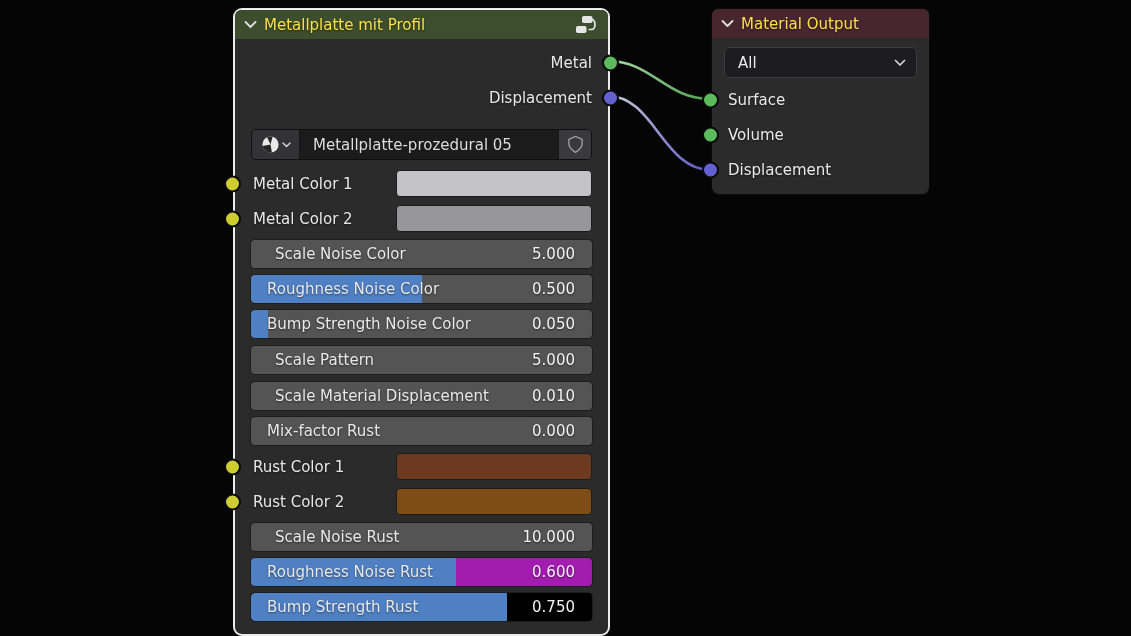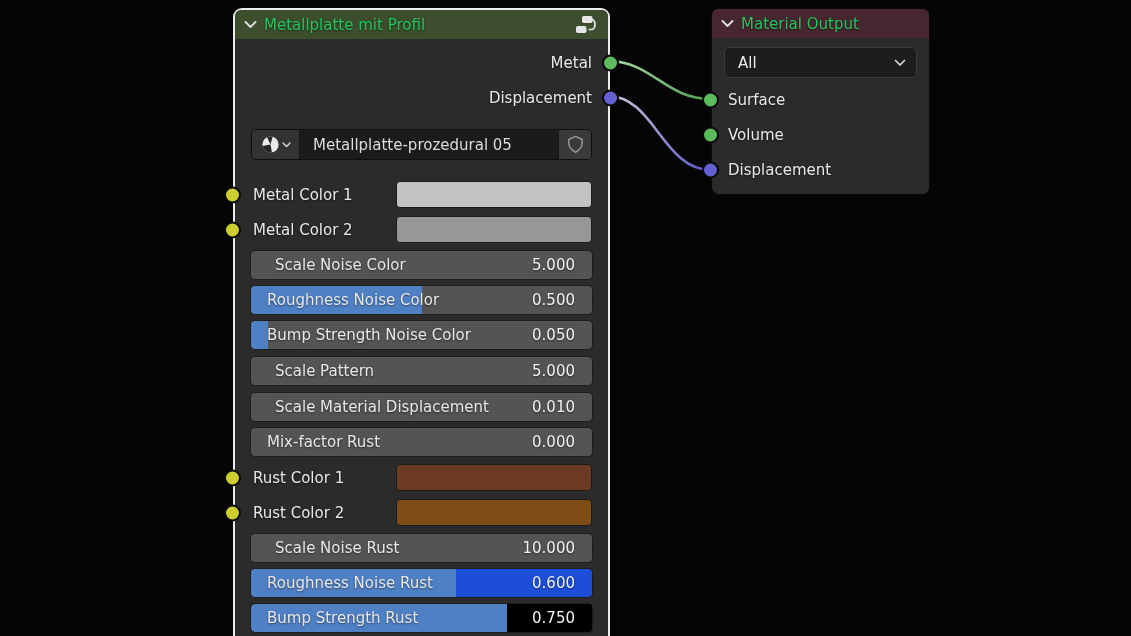--- a/index.html
+++ b/index.html
@@ -11,21 +11,21 @@
   .wires path{pointer-events:stroke;}
 
   .node{position:absolute;box-sizing:border-box;border-radius:9px;}
   .group-node{left:233px;top:8px;width:377px;border:2px solid #ececec;padding-bottom:13px;}
   .output-node{left:711px;top:8px;width:219px;border:1px solid #0b0b0b;border-radius:8px;padding-bottom:10px;}
 
   .node-header{
     height:29px;display:flex;align-items:center;gap:7px;
     border-radius:6px 6px 0 0;padding:0 10px 0 9px;box-sizing:border-box;
   }
-  .node-title{color:#22c55e;font-size:15px;flex:1;white-space:nowrap;
+  .node-title{color:#fde047;font-size:15px;flex:1;white-space:nowrap;
     text-shadow:0 1px 2px rgba(0,0,0,.55);}
   .chevron{flex:none;}
 
   .node-body{position:relative;}
 
   .row{position:relative;height:28px;margin:7px 16px 0;border-radius:4px;
        display:flex;align-items:center;box-sizing:border-box;}
   .out-row{justify-content:flex-end;}
   #group-outputs .out-row:first-child{margin-top:10px;}
   .out-label,.in-label,.row-label{color:#e8e8e8;font-size:15px;
@@ -41,21 +41,21 @@
   .mat-row{margin-top:17px;height:31px;display:flex;align-items:stretch;
        border:1px solid #0f0f0f;border-radius:5px;overflow:hidden;}
   .mat-icon-btn{width:47px;background:#333336;display:flex;align-items:center;
        justify-content:center;gap:2px;cursor:pointer;border-right:1px solid #161616;}
   .mat-name{flex:1;background:#1b1b1b;color:#dddddd;font-size:15px;
        display:flex;align-items:center;padding-left:13px;white-space:nowrap;overflow:hidden;}
   .mat-shield-btn{width:32px;background:#3a3a3d;display:flex;align-items:center;
        justify-content:center;cursor:pointer;border-left:1px solid #161616;}
 
   
-  #group-inputs > .row:first-child{margin-top:21px;}
+  #group-inputs > .row:first-child{margin-top:10px;}
   .color-row{height:27px;margin-top:8px;}
   .color-row .in-label{padding-left:2px;}
   .swatch{position:absolute;left:145px;right:0;top:0;bottom:0;border-radius:4px;
        border:1px solid #1c1c1c;box-sizing:border-box;}
   .value-row{margin-top:8px;}
   .field{background:#545454;box-shadow:0 0 0 1px #1d1d1d;overflow:hidden;}
   .field .fill{position:absolute;left:0;top:0;bottom:0;border-radius:4px 0 0 4px;z-index:1;}
   .field .in-label{position:relative;z-index:2;padding-left:16px;}
   .value-row .in-label{padding-left:24px;}
   .field .in-value{position:relative;z-index:2;margin-left:auto;padding-right:17px;
@@ -177,21 +177,21 @@
           </div>
           <div class="row color-row plain-row">
             <span class="socket in-sock" style="background: rgb(205, 205, 49);"></span>
             <span class="in-label">Rust Color 2</span>
             <span class="swatch" style="background: rgb(125, 77, 21);"></span>
           </div>
           <div class="row field value-row" style="background: rgb(84, 84, 84);">
             <span class="in-label">Scale Noise Rust</span>
             <span class="in-value">10.000</span>
           </div>
-          <div class="row field slider-row" style="background: #1d4ed8; justify-content: flex-end;">
+          <div class="row field slider-row" style="background: #a21caf; justify-content: flex-end;">
             <span class="fill" style="width: 60%; background: rgb(79, 128, 196);"></span>
             <span class="in-label">Roughness Noise Rust</span>
             <span class="in-value">0.600</span>
           </div>
           <div class="row field slider-row" style="background: #000000;">
             <span class="fill" style="width: 75%; background: rgb(79, 128, 196);"></span>
             <span class="in-label">Bump Strength Rust</span>
             <span class="in-value">0.750</span>
           </div>
         </div>

